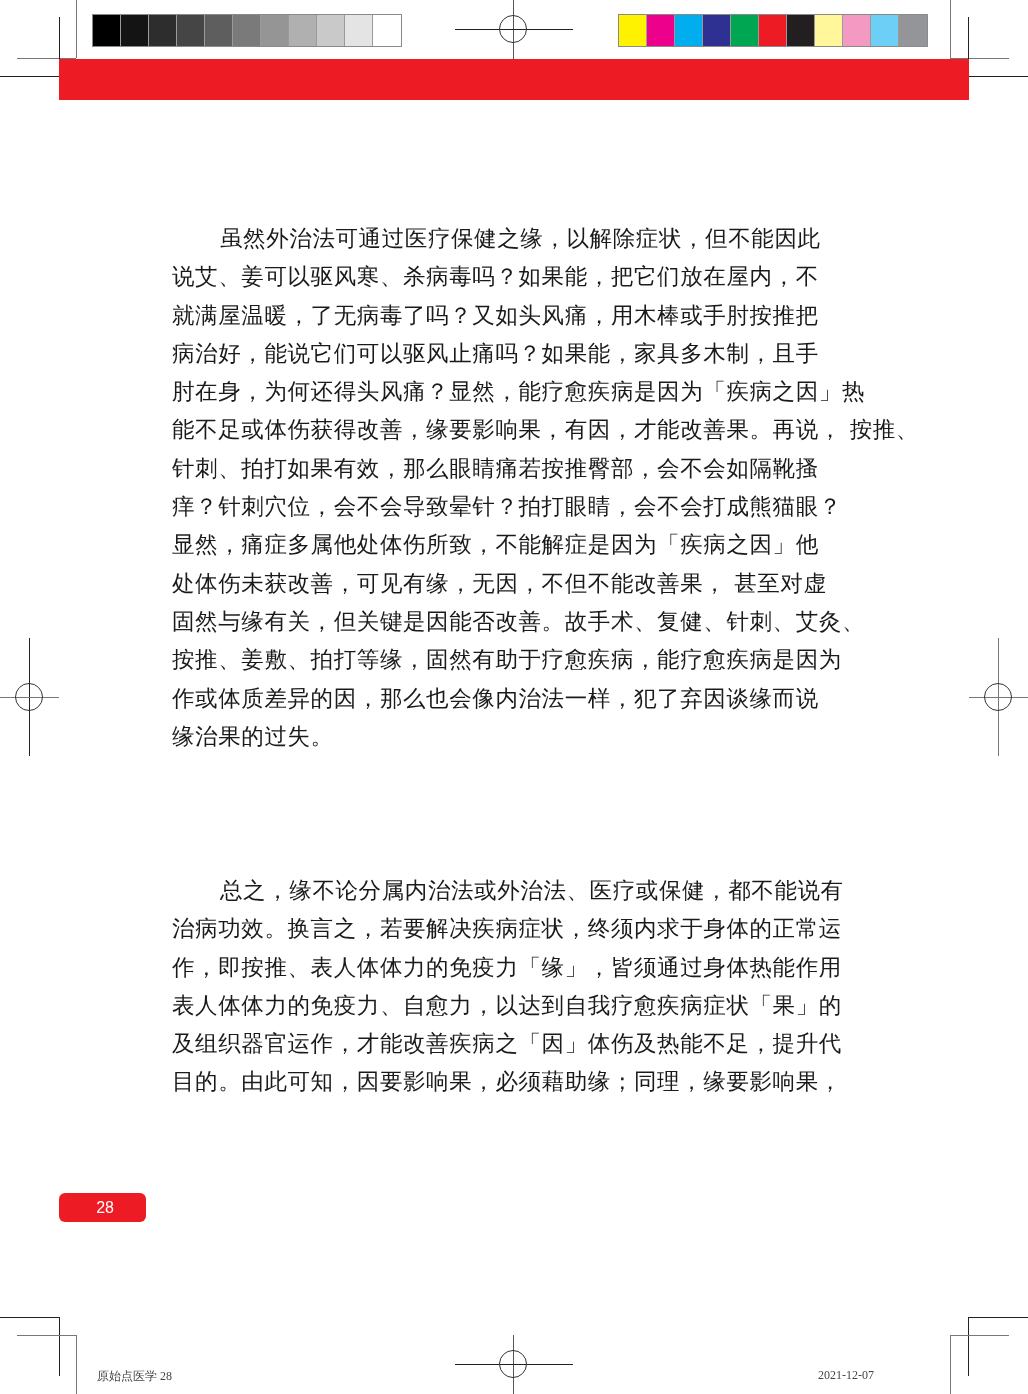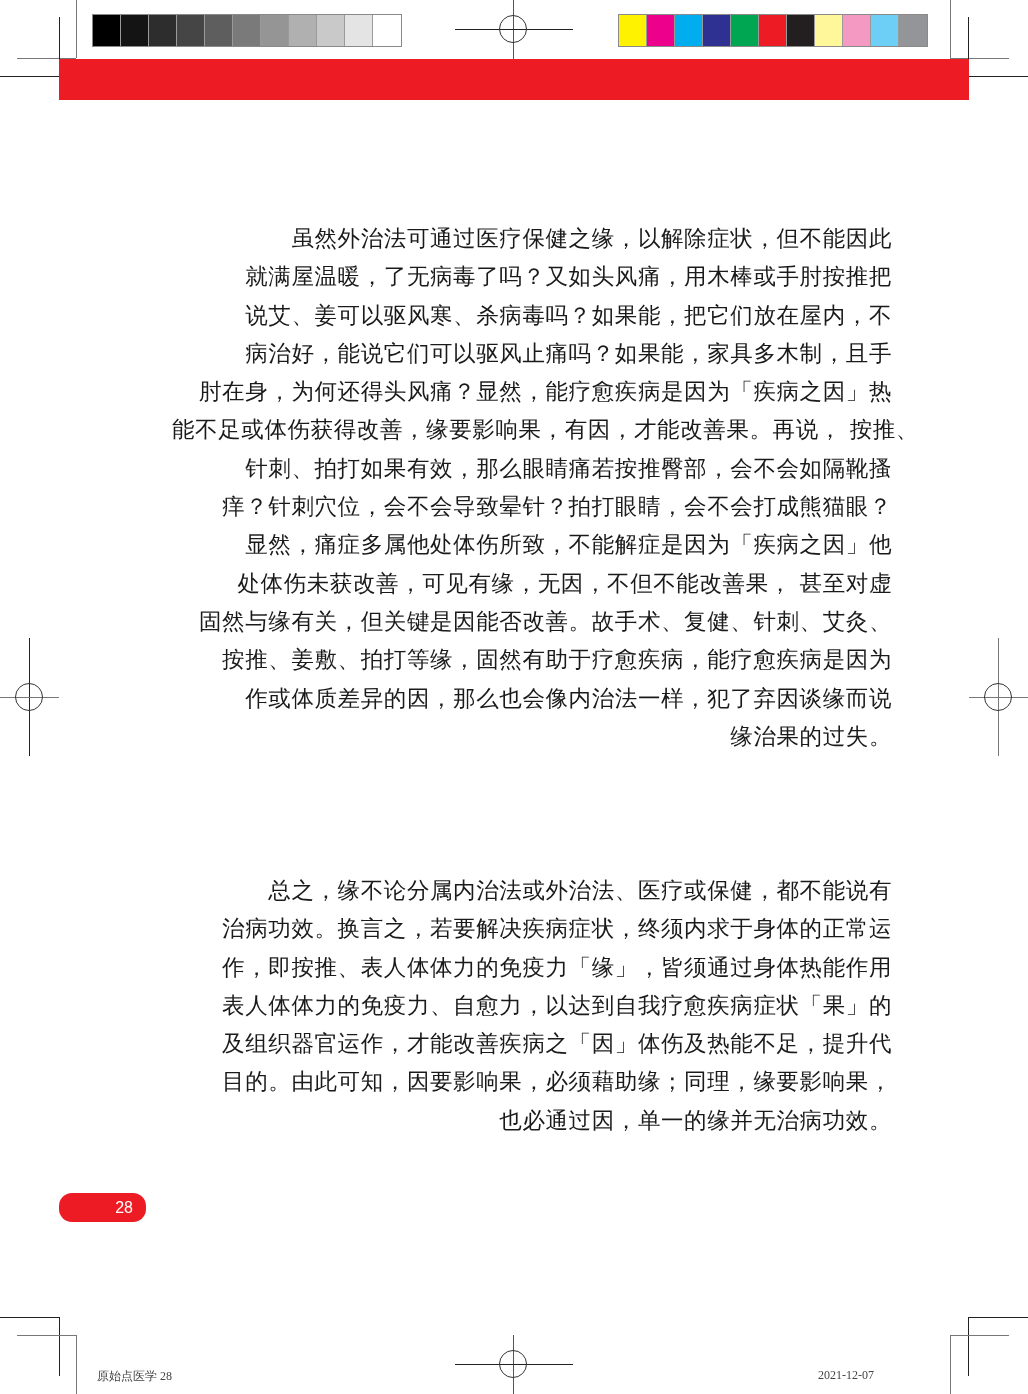--- a/index.html
+++ b/index.html
@@ -18,28 +18,28 @@
   .swatch:last-child { border-right: none; }
 
   .red-band { position: absolute; left: 59px; top: 59px; width: 910px; height: 41px; }
 
   .reg { position: absolute; width: 28px; height: 28px; border: 1px solid #333; border-radius: 50%; box-sizing: border-box; }
 
   .text-block {
     position: absolute; left: 172px; width: 720px;
     font-size: 22.5px; line-height: 38.3px; color: #1a1a1a; letter-spacing: 0.6px;
   }
-  .para { margin: 0; text-indent: 2em; text-align: right; }
+  .para { margin: 0; text-indent: 2em; }
   .line { display: block; white-space: nowrap; }
   .line.first { padding-left: 48px; }
 
   .page-badge {
     position: absolute; left: 59px; top: 1193px; width: 87px; height: 29px;
-    border-radius: 13px; color: #fff; font-size: 16px; line-height: 29px;
-    text-align: right; box-sizing: border-box; padding-right: 13px;
+    border-radius: 6px; color: #fff; font-size: 16px; line-height: 29px;
+    text-align: right; box-sizing: border-box; padding-right: 32px;
     font-family: "Liberation Sans", sans-serif;
   }
   .footer-text {
     position: absolute; top: 1368px; font-size: 12px; color: #444;
     font-family: "Liberation Serif", serif;
   }
 </style>
 </head>
 <body>
 
@@ -90,22 +90,22 @@
 <div class="hline gline" style="left:0; top:697px; width:59px;"></div>
 <div class="reg" style="left:15px; top:683px;"></div>
 
 <div class="vline gline" style="left:998px; top:638px; height:118px;"></div>
 <div class="hline gline" style="left:969px; top:697px; width:59px;"></div>
 <div class="reg" style="left:984px; top:683px;"></div>
 
 <div class="text-block" style="top:219px;">
   <p class="para" id="para0" style="text-indent: 0px;">
       <span class="line first">虽然外治法可通过医疗保健之缘，以解除症状，但不能因此</span>
+      <span class="line">说艾、姜可以驱风寒、杀病毒吗？如果能，把它们放在屋内，不</span>
       <span class="line">就满屋温暖，了无病毒了吗？又如头风痛，用木棒或手肘按推把</span>
-      <span class="line">说艾、姜可以驱风寒、杀病毒吗？如果能，把它们放在屋内，不</span>
       <span class="line">病治好，能说它们可以驱风止痛吗？如果能，家具多木制，且手</span>
       <span class="line">肘在身，为何还得头风痛？显然，能疗愈疾病是因为「疾病之因」热</span>
       <span class="line">能不足或体伤获得改善，缘要影响果，有因，才能改善果。再说， 按推、</span>
       <span class="line">针刺、拍打如果有效，那么眼睛痛若按推臀部，会不会如隔靴搔</span>
       <span class="line">痒？针刺穴位，会不会导致晕针？拍打眼睛，会不会打成熊猫眼？</span>
       <span class="line">显然，痛症多属他处体伤所致，不能解症是因为「疾病之因」他</span>
       <span class="line">处体伤未获改善，可见有缘，无因，不但不能改善果， 甚至对虚</span>
       <span class="line">固然与缘有关，但关键是因能否改善。故手术、复健、针刺、艾灸、</span>
       <span class="line">按推、姜敷、拍打等缘，固然有助于疗愈疾病，能疗愈疾病是因为</span>
       <span class="line">作或体质差异的因，那么也会像内治法一样，犯了弃因谈缘而说</span>
@@ -113,21 +113,20 @@
     </p>
 </div>
 <div class="text-block" style="top:871px;">
   <p class="para" id="para1" style="text-indent: 0px;">
       <span class="line first">总之，缘不论分属内治法或外治法、医疗或保健，都不能说有</span>
       <span class="line">治病功效。换言之，若要解决疾病症状，终须内求于身体的正常运</span>
       <span class="line">作，即按推、表人体体力的免疫力「缘」，皆须通过身体热能作用</span>
       <span class="line">表人体体力的免疫力、自愈力，以达到自我疗愈疾病症状「果」的</span>
       <span class="line">及组织器官运作，才能改善疾病之「因」体伤及热能不足，提升代</span>
       <span class="line">目的。由此可知，因要影响果，必须藉助缘；同理，缘要影响果，</span>
-      <span class="line">也必通过因，单一的缘并无治病功效。</span>
     </p>
 </div>
 
 <div class="page-badge" id="pageBadge" style="background: rgb(237, 28, 36);">28</div>
 
 <div class="hline" style="left:0; top:1317px; width:59px;"></div>
 <div class="vline" style="left:59px; top:1317px; height:59px;"></div>
 <div class="hline gline" style="left:17px; top:1335px; width:59px;"></div>
 <div class="vline gline" style="left:76px; top:1335px; height:59px;"></div>
 

